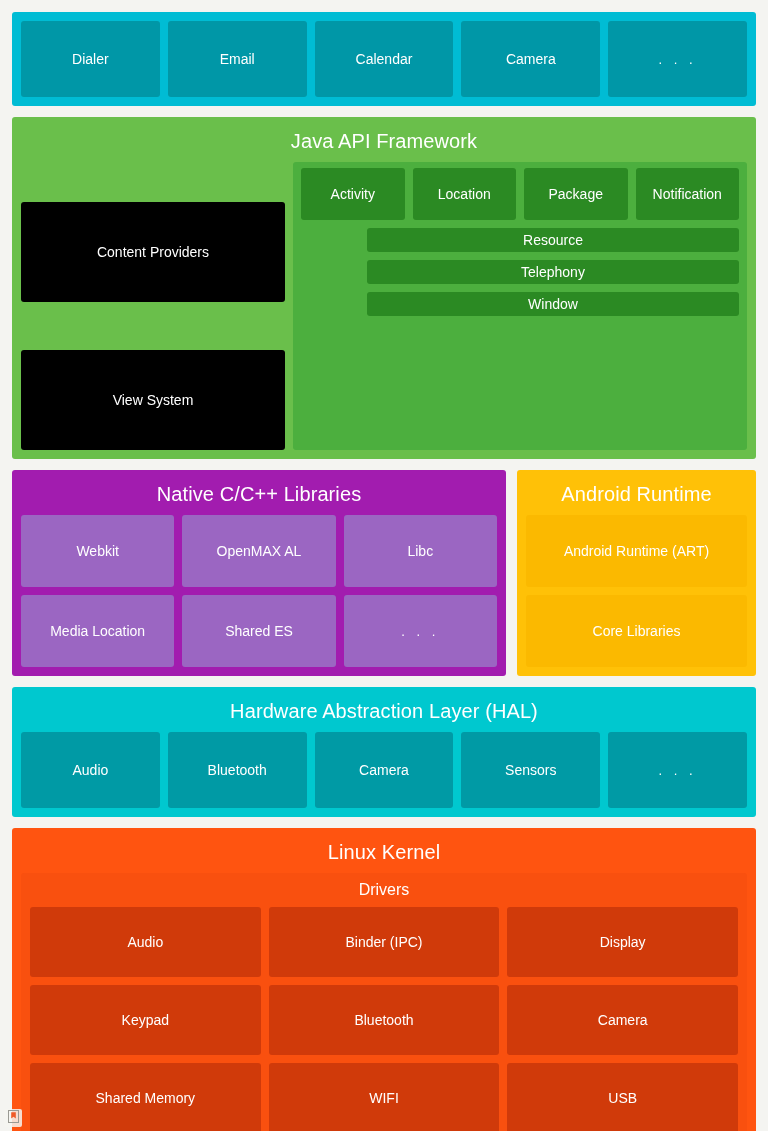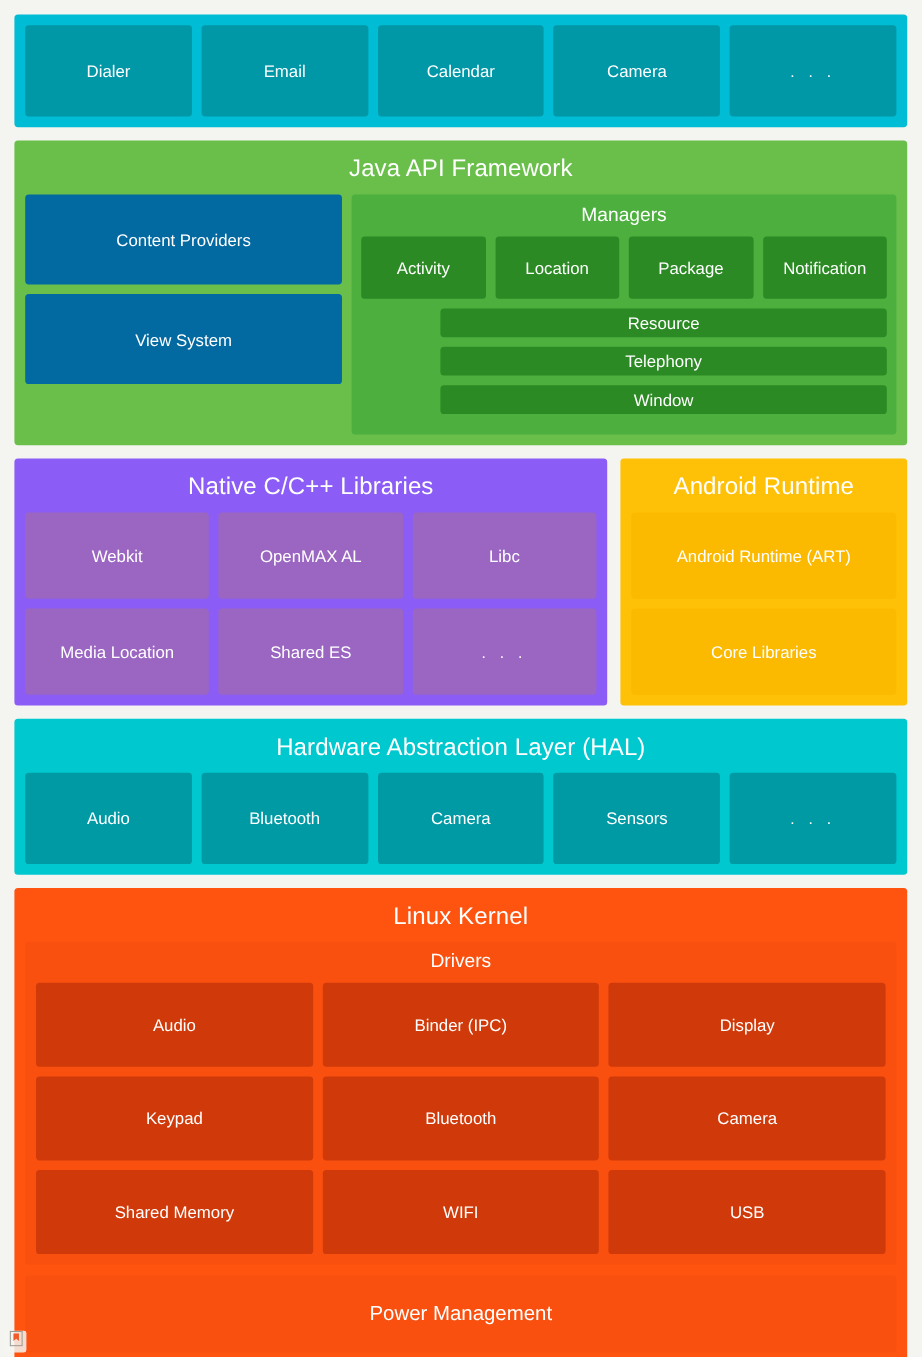--- a/index.html
+++ b/index.html
@@ -67,36 +67,36 @@
   }
 
   
   .layer-apps { background: #00bcd4; }
   .layer-apps .cell { background: #0097a7; height: 76px; }
 
   
   .layer-framework { background: #6abf4b; }
   .fw-body { display: flex; gap: 8px; }
   .fw-left { width: 264px; display: flex; flex-direction: column; gap: 8px; }
-  .fw-left .cell { background: #0369a1; height: 75px; flex: none; }
+  .fw-left .cell { background: #000000; height: 100px; flex: none; margin-top: 40px; }
   .fw-right {
     flex: 1 1 auto;
     background: #4caf3e;
     border-radius: 3px;
     padding: 6px 8px 9px 8px;
     box-sizing: border-box;
   }
   .fw-right .cell { background: #2b8a23; height: 52px; }
   .mgr-row2 { display: flex; gap: 8px; margin-top: 8px; padding: 0 0 0 66px; flex-direction: column; }
   .mgr-row2 .cell { background: #2b8a23; height: 52px; }
   .mgr-row2 .spacer { flex: 1 1 0; }
 
   
   .mid { display: flex; gap: 11px; }
-  .layer-native { background: #8b5cf6; width: 494px; flex: none; }
+  .layer-native { background: #a21caf; width: 494px; flex: none; }
   .layer-native .cell { background: #9b66c2; height: 72px; }
   .layer-native .row + .row { margin-top: 8px; }
   .layer-runtime { background: #ffc107; flex: 1 1 auto; }
   .layer-runtime .cell { background: #fbb900; height: 72px; }
   .layer-runtime .row + .row { margin-top: 8px; }
 
   
   .layer-hal { background: #00c8cf; }
   .layer-hal .cell { background: #009aa5; height: 76px; }
 
@@ -152,21 +152,20 @@
   </div>
 
   <div class="layer layer-framework">
     <div class="layer-title">Java API Framework</div>
     <div class="fw-body">
       <div class="fw-left">
         <div class="cell">Content Providers</div>
         <div class="cell">View System</div>
       </div>
       <div class="fw-right">
-        <div class="sub-title">Managers</div>
         <div class="row">
           <div class="cell">Activity</div>
           <div class="cell">Location</div>
           <div class="cell">Package</div>
           <div class="cell">Notification</div>
         </div>
         <div class="mgr-row2">
           <div class="cell">Resource</div>
           <div class="cell">Telephony</div>
           <div class="cell">Window</div>

